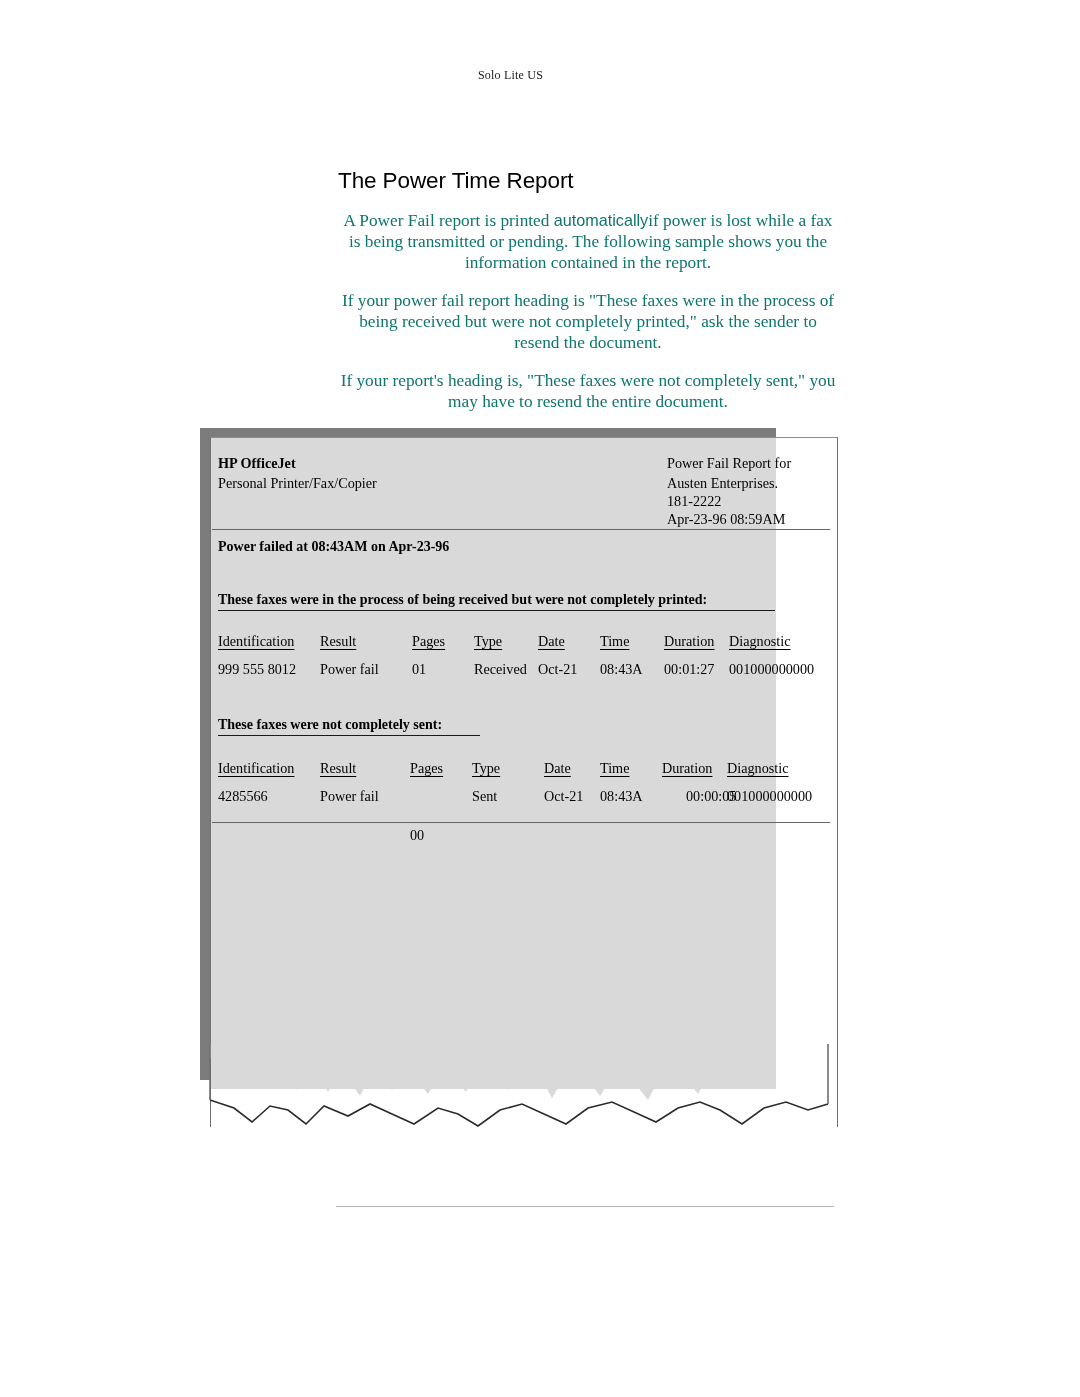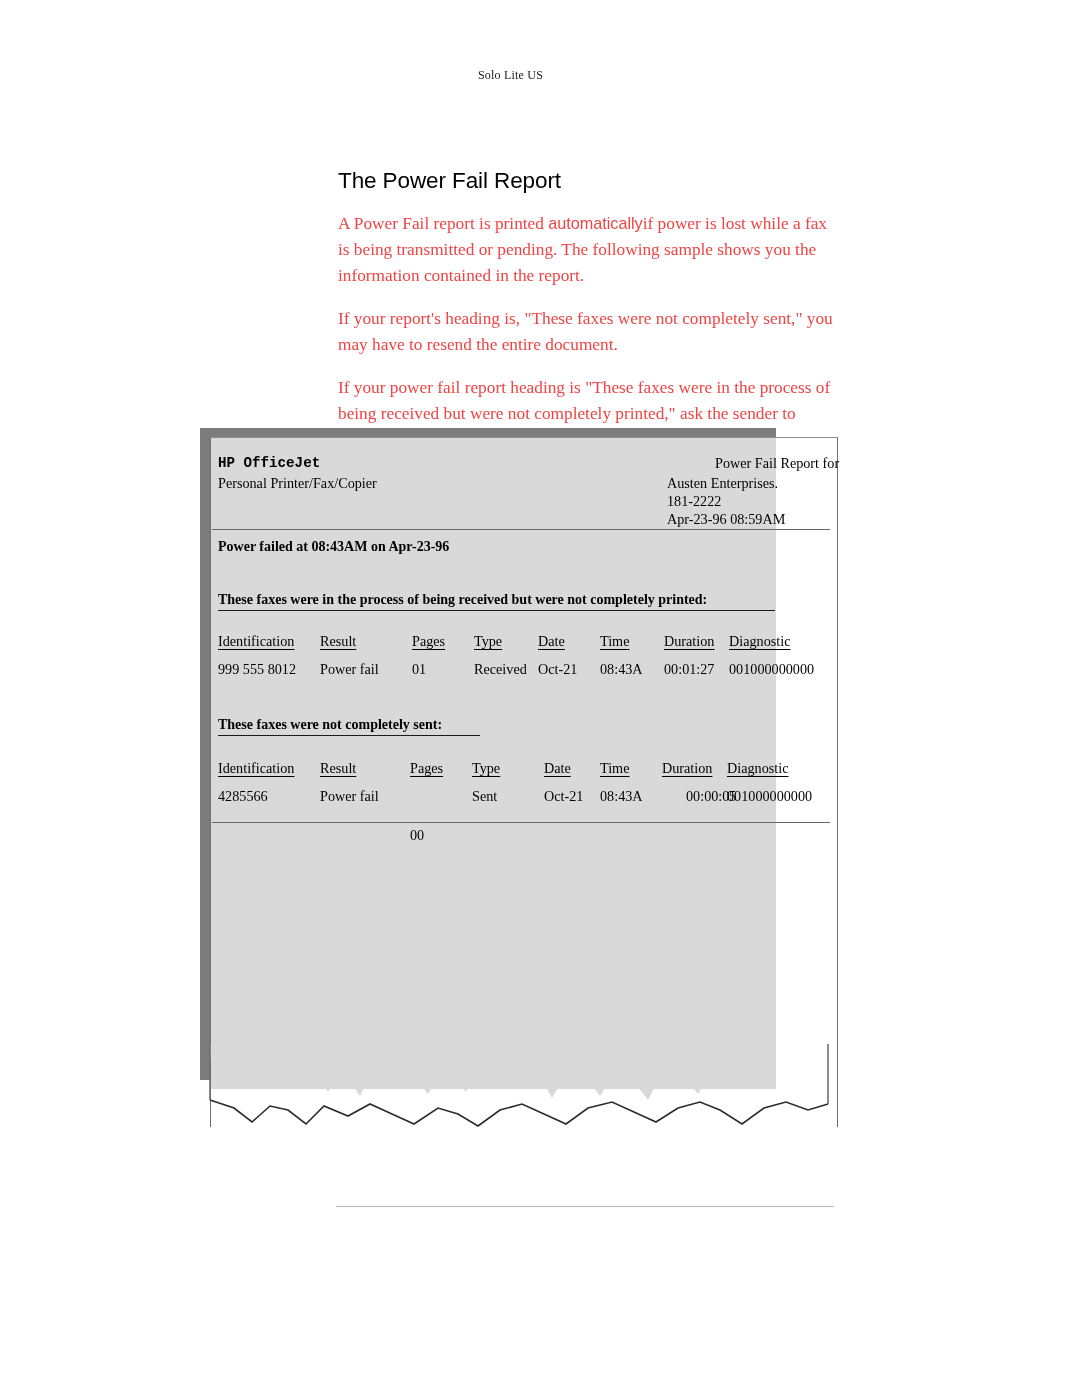--- a/index.html
+++ b/index.html
@@ -34,24 +34,24 @@
   .section-title {
     font-family: "Liberation Sans", "DejaVu Sans", sans-serif;
     font-size: 22.5px;
     font-weight: 400;
     letter-spacing: -0.1px;
     margin: 0 0 16px 0;
     color: #000;
   }
   .para {
     font-size: 17.3px;
-    line-height: 26px;
+    line-height: 21px;
     margin: 0 0 17px 0;
-    text-align: left;
-    color: #ef4444;
+    text-align: center;
+    color: #0f766e;
   }
   .para:last-child { margin-bottom: 0; }
   .sans-inline {
     font-family: "Liberation Sans", "DejaVu Sans", sans-serif;
     font-size: 16.2px;
   }
 
   
   .fax-art {
     position: absolute;
@@ -112,21 +112,21 @@
     height: 0;
     border-top: 1.6px solid #666666;
   }
   .rpt {
     position: absolute;
     font-family: "Liberation Serif", "DejaVu Serif", serif;
     font-size: 14.2px;
     color: #000;
     white-space: nowrap;
   }
-  .rpt.b  { font-weight: bold; font-family: Liberation Mono, monospace; }
+  .rpt.b  { font-weight: bold; }
   .rpt.hd { font-weight: bold; font-size: 14px; }
   .rpt.u  { text-decoration: underline; text-underline-offset: 2.5px; }
 
   .heading-underline {
     position: absolute;
     height: 0;
     border-top: 1.6px solid #1a1a1a;
   }
 
   
@@ -139,44 +139,44 @@
     border-top: 1.4px solid #b4b4b4;
   }
 </style>
 </head>
 <body>
 
 <div class="running-header">Solo Lite US</div>
 
 <div class="content-col">
 
-  <h1 class="section-title">The Power Fail Report</h1>
+  <h1 class="section-title">The Power Time Report</h1>
 
   <p class="para">
     <span>A Power Fail report is printed </span><span class="sans-inline">automatically</span><span>if power is lost while a fax is being transmitted or pending. The following sample shows you the information contained in the report.</span>
   </p>
 
+  <p class="para">If your power fail report heading is "These faxes were in the process of being received but were not completely printed," ask the sender to resend the document.</p>
+
   <p class="para">If your report's heading is, "These faxes were not completely sent," you may have to resend the entire document.</p>
-
-  <p class="para">If your power fail report heading is "These faxes were in the process of being received but were not completely printed," ask the sender to resend the document.</p>
 </div>
 
 <div class="fax-art">
 
   <div class="fax-shadow"></div>
   <div class="fax-greyfill"></div>
   <div class="fax-sheet"></div>
 
   <div class="report-layer">
 
     <div class="rpt b" style="left:8px;  top:18px;">HP OfficeJet</div>
 
     <div class="rpt" style="left:8px;  top:38px;"><span>Personal </span><span class="b">Printer/Fax/Copier</span></div>
 
-    <div class="rpt" style="left:457px; top:18px;margin-left:48px;"><span class="b">Power Fail Report</span><span> for</span></div>
+    <div class="rpt" style="left:457px; top:18px;"><span class="b">Power Fail Report</span><span> for</span></div>
 
     <div class="rpt" style="left:457px; top:38px;">Austen Enterprises.</div>
     <div class="rpt" style="left:457px; top:56px;">181-2222</div>
     <div class="rpt" style="left:457px; top:74px;">Apr-23-96 08:59AM</div>
 
     <div class="rpt-rule" style="left:2px; top:92px; width:618px;"></div>
 
     <div class="rpt hd" style="left:8px; top:102px;">Power failed at 08:43AM on Apr-23-96</div>
 
     <div class="rpt hd" style="left:8px; top:155px;">These faxes were in the process of being received but were not completely printed:</div>

